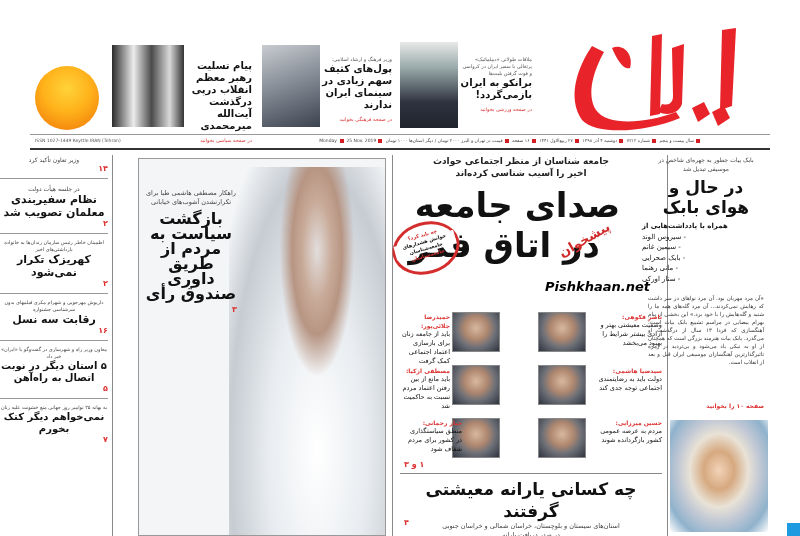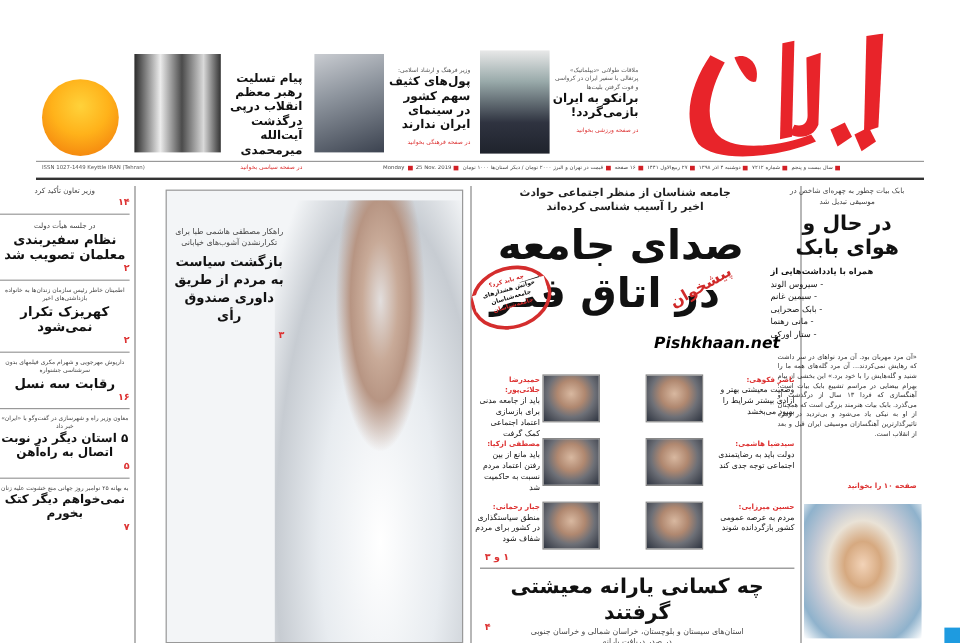--- a/index.html
+++ b/index.html
@@ -75,21 +75,21 @@
 
 <div class="photo ph-clerics" style="left:112px; top:45px; width:72px; height:82px;"></div>
 <div class="teaser" style="left:188px; top:60px; width:64px;">
   <div class="head">پیام تسلیت رهبر معظم انقلاب درپی درگذشت آیت‌الله میرمحمدی</div>
   <div class="more">در صفحه سیاسی بخوانید</div>
 </div>
 
 <div class="photo ph-grey" style="left:262px; top:45px; width:58px; height:82px;"></div>
 <div class="teaser" style="left:322px; top:56px; width:70px;">
   <div class="kicker">وزیر فرهنگ و ارشاد اسلامی:</div>
-  <div class="head">پول‌های کثیف سهم کشور در سینمای ایران ندارند</div>
+  <div class="head">پول‌های کثیف سهم زیادی در سینمای ایران ندارند</div>
   <div class="more">در صفحه فرهنگی بخوانید</div>
 </div>
 
 <div class="photo ph-dark" style="left:400px; top:42px; width:58px; height:86px;"></div>
 <div class="teaser" style="left:460px; top:56px; width:72px;">
   <div class="kicker">ملاقات طولانی «دیپلماتیک» پرتغالی با سفیر ایران در کرواسی و فوت گرفتن بلیت‌ها</div>
   <div class="head">برانکو به ایران بازمی‌گردد!</div>
   <div class="more">در صفحه ورزشی بخوانید</div>
 </div>
 
@@ -139,58 +139,58 @@
 <div class="watermark">Pishkhaan.net</div>
 
 <div class="face" style="left:538px; top:312px;"></div>
 <div class="quote" style="left:590px; top:312px; width:72px;">
   <div class="nm">ناصر فکوهی:</div>
   <div class="tx">وضعیت معیشتی بهتر و آزادی بیشتر شرایط را بهبود می‌بخشد</div>
 </div>
 <div class="face" style="left:452px; top:312px;"></div>
 <div class="quote" style="left:396px; top:312px; width:54px;">
   <div class="nm">حمیدرضا جلائی‌پور:</div>
-  <div class="tx">باید از جامعه مدنی برای بازسازی اعتماد اجتماعی کمک گرفت</div>
+  <div class="tx">باید از جامعه زنان برای بازسازی اعتماد اجتماعی کمک گرفت</div>
 </div>
 <div class="face" style="left:538px; top:365px;"></div>
 <div class="quote" style="left:590px; top:366px; width:72px;">
   <div class="nm">سیدضیا هاشمی:</div>
   <div class="tx">دولت باید به رضایتمندی اجتماعی توجه جدی کند</div>
 </div>
 <div class="face" style="left:452px; top:365px;"></div>
 <div class="quote" style="left:396px; top:366px; width:54px;">
   <div class="nm">مصطفی ازکیا:</div>
   <div class="tx">باید مانع از بین رفتن اعتماد مردم نسبت به حاکمیت شد</div>
 </div>
 <div class="face" style="left:538px; top:418px;"></div>
 <div class="quote" style="left:590px; top:418px; width:72px;">
   <div class="nm">حسین میرزایی:</div>
   <div class="tx">مردم به عرصه عمومی کشور بازگردانده شوند</div>
 </div>
 <div class="face" style="left:452px; top:418px;"></div>
-<div class="quote" style="left:396px; top:418px; width:54px;">
+<div class="quote" style="left:408px; top:418px; width:54px;">
   <div class="nm">جبار رحمانی:</div>
   <div class="tx">منطق سیاستگذاری در کشور برای مردم شفاف شود</div>
 </div>
 <div class="pg abs" style="left:404px; top:460px;">۱ و ۳</div>
 <div class="abs" style="left:400px; top:473px; width:262px; height:1px; background:#888;"></div>
 
 <div class="abs" style="left:400px; top:478px; width:262px;">
   <div class="bighead" style="font-size:17px; line-height:22px;">چه کسانی یارانه معیشتی گرفتند</div>
   <div class="kick" style="font-size:6.5px; padding:0 40px;">استان‌های سیستان و بلوچستان، خراسان شمالی و خراسان جنوبی در صدر دریافت یارانه</div>
 </div>
 <div class="pg abs" style="left:404px; top:518px;">۴</div>
 
 <div class="col-photo">
   <div class="abs" style="left:90px; top:8px; width:160px; height:380px;
     background: radial-gradient(ellipse at 55% 22%, #e2dedd 0%, #c8aa98 12%, #b79583 20%, transparent 30%),
                 radial-gradient(ellipse at 55% 75%, #ffffff 0%, #e8ecf0 40%, #c7ccd2 70%, transparent 90%);"></div>
   <div class="abs" style="left:6px; top:30px; width:92px;">
     <div class="kick" style="font-size:6.5px;">راهکار مصطفی هاشمی طبا برای تکرارنشدن آشوب‌های خیابانی</div>
-    <div class="bighead" style="font-size:11px; line-height:15px; margin-top:4px;">بازگشت سیاست به مردم از طریق داوری صندوق رأی</div>
+    <div class="bighead" style="font-size:16px; line-height:15px; margin-top:4px;">بازگشت سیاست به مردم از طریق داوری صندوق رأی</div>
     <div class="pg" style="margin-top:4px;">۳</div>
   </div>
 </div>
 
 <div class="col-left">
   <div>
     <div class="kick">وزیر تعاون تأکید کرد</div>
     <div class="pg" style="padding-left:34px;">۱۴</div>
   </div>
   <div class="hr"></div>

